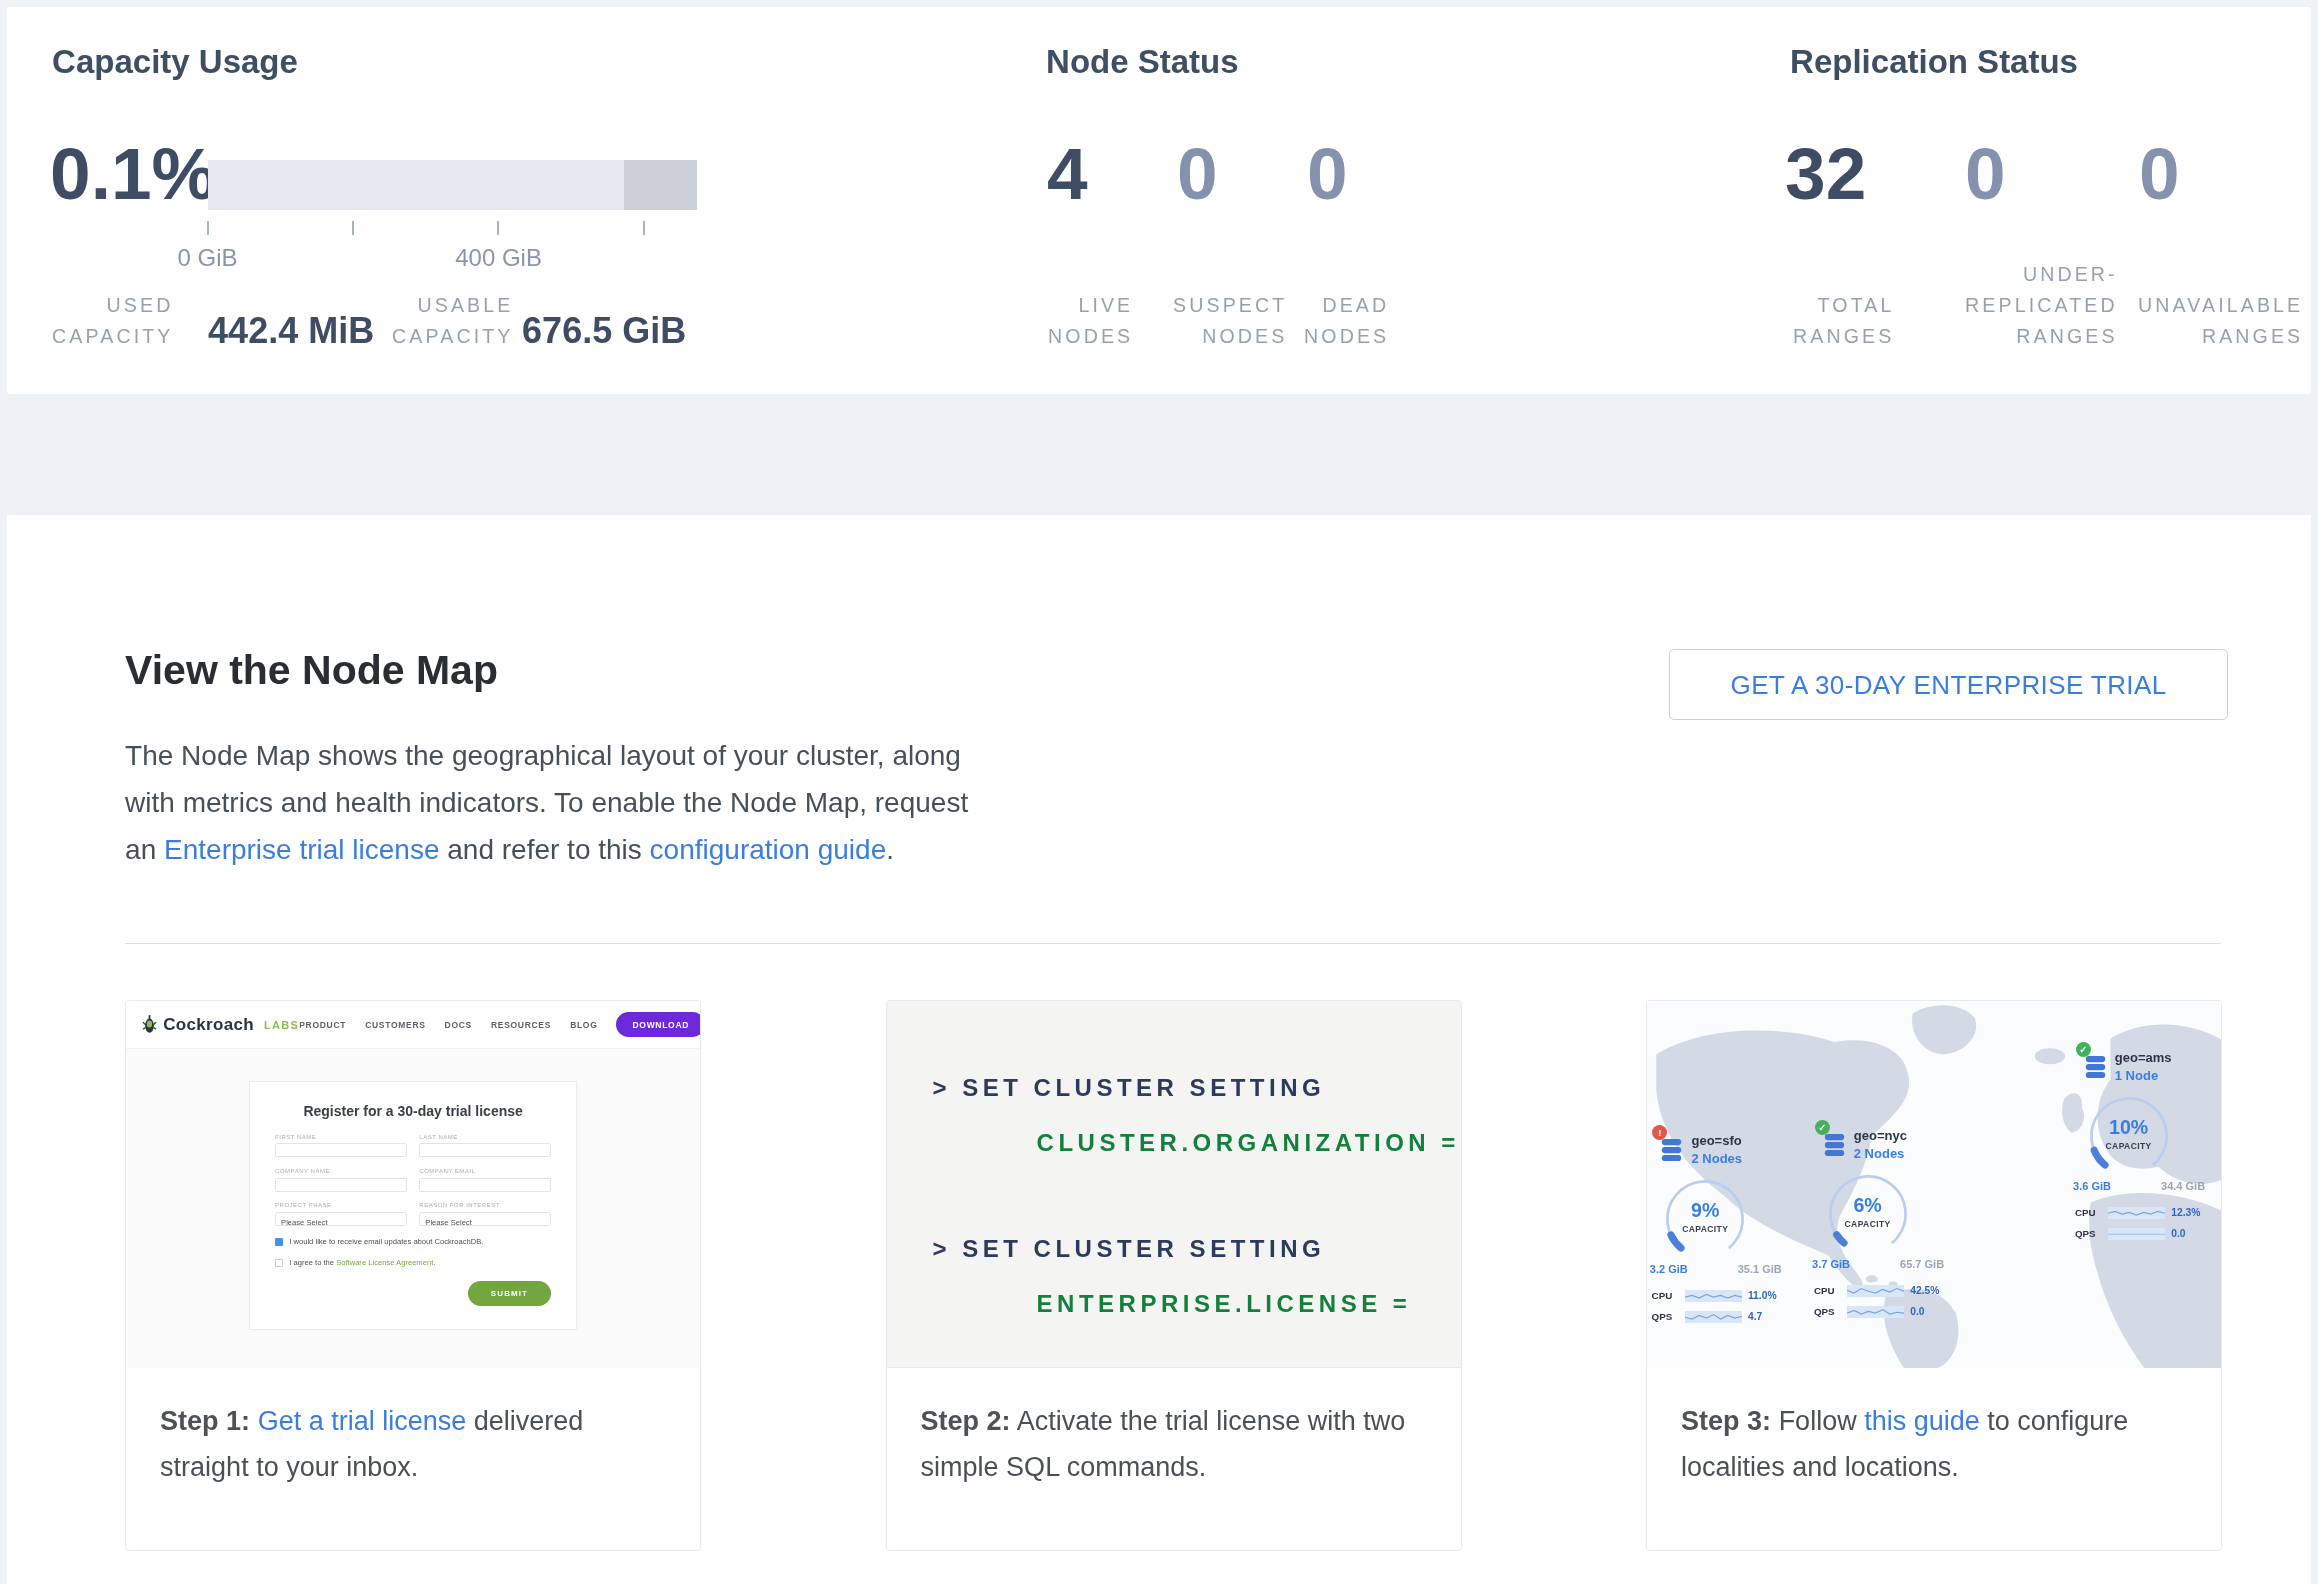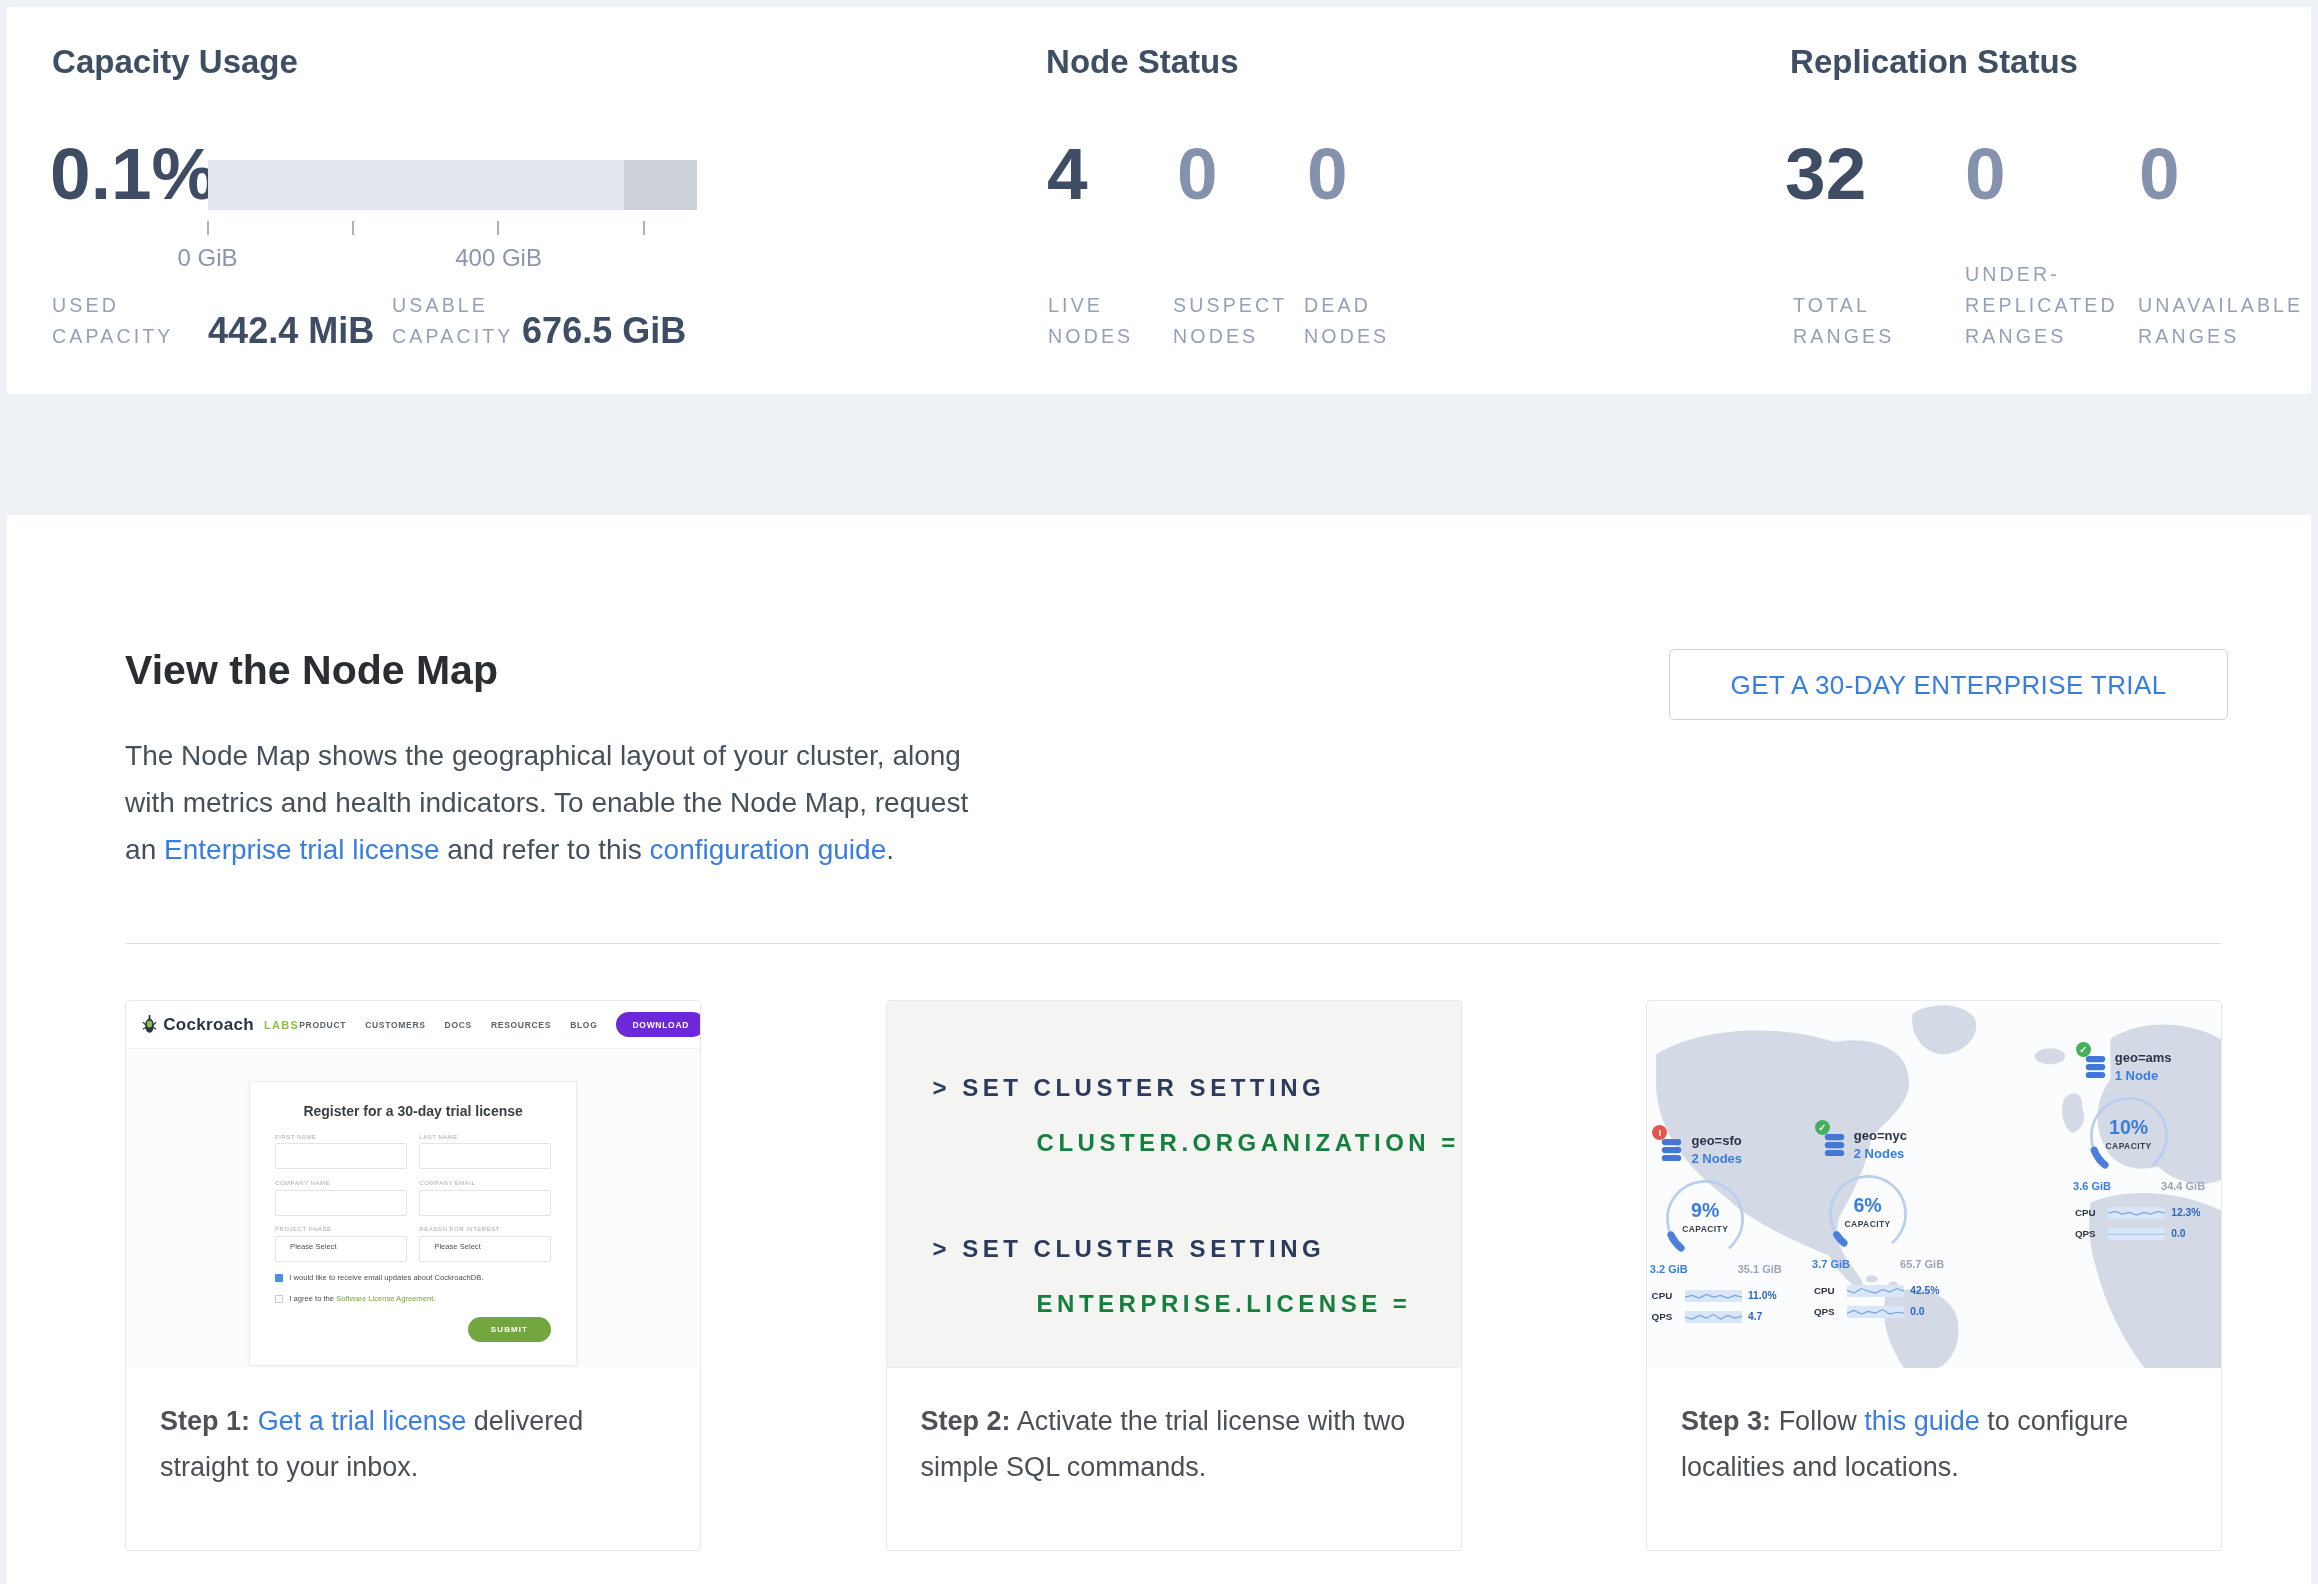--- a/index.html
+++ b/index.html
@@ -13,21 +13,21 @@
   }
   #page { position:relative; width:2319px; height:1585px; }
 
   .panel { position:absolute; background:#ffffff; }
 
   
   #stats-panel { left:7.1px; top:7.1px; width:2304px; height:387px; border-radius:2.7px; }
   .stat-title { position:absolute; font-size:33px; font-weight:bold; color:#3e4f63; }
   .big-num { position:absolute; font-size:73px; font-weight:bold; color:#3e4d63; line-height:1; }
   .big-num.dim { color:#8592ad; }
-  .mini-label { position:absolute; font-size:19.6px; letter-spacing:3.1px; color:#96a0b5; white-space:pre-line; line-height:31px; }
+  .mini-label { position:absolute; font-size:19.6px; letter-spacing:3.1px; color:#96a0b5; white-space:pre-line; line-height:31px;text-align:right; }
   .stat-value { position:absolute; font-size:36px; font-weight:bold; color:#3e4d63; }
 
   #cap-bar { position:absolute; left:201px; top:153px; width:489px; height:50px; background:#e4e7ee; }
   #cap-bar .dark-seg { position:absolute; right:0; top:0; height:100%; width:15%; background:#ccd1d9; }
   .tick { position:absolute; top:214px; width:1.8px; height:14.3px; background:#a9b2c2; }
   .tick-label { position:absolute; top:237px; width:143px; text-align:center; font-size:24px; color:#8b96ac; }
 
   
   #nodemap-bar { left:7.1px; top:433px; width:2304px; height:82px; border:0.9px solid #e0e4ea; border-radius:3.6px; }
   #nodemap-link { position:absolute; left:36px; top:0; height:80px; display:flex; align-items:center; gap:25px;
@@ -58,22 +58,22 @@
   .ms-logo-name { font-size:17px; font-weight:bold; color:#2a3344; letter-spacing:0.3px; }
   .ms-logo-suffix { font-size:11px; font-weight:bold; color:#8bbf4d; letter-spacing:1.3px; margin-left:4px; }
   .ms-nav { margin-left:auto; display:flex; align-items:center; gap:19px; }
   .ms-nav span { font-size:8.5px; font-weight:bold; color:#5a6268; letter-spacing:0.7px; }
   .ms-download { background:#6d28d9; color:#fff !important; padding:7.1px 16px; border-radius:12.5px; }
   .ms-form { position:absolute; left:50%; transform:translateX(-50%); top:80px; width:328px;
              background:#fff; border:0.9px solid #ececec; box-shadow:0 0.9px 3.6px rgba(0,0,0,0.04); padding:21.4px 25px 23px; }
   .ms-form-title { font-size:14px; font-weight:bold; color:#3a3f45; text-align:center; margin-bottom:14.3px; }
   .ms-grid { display:grid; grid-template-columns:1fr 1fr; column-gap:12.5px; row-gap:10.7px; }
   .ms-field-label { font-size:6px; color:#a9adb3; letter-spacing:0.5px; margin-bottom:3.6px; }
-  .ms-input { height:26px; border:0.9px solid #e3e4e6; border-radius:1.8px; background:#fff;
-              font-size:7.6px; color:#4a4f55; line-height:19.6px; padding-left:14px; }
+  .ms-input { height:14px; border:0.9px solid #e3e4e6; border-radius:1.8px; background:#fff;
+              font-size:7.6px; color:#4a4f55; line-height:19.6px; padding-left:5px; }
   .ms-check-row { display:flex; align-items:center; gap:6.2px; margin-top:11.6px; font-size:7.6px; color:#4a4f55; }
   .ms-box { width:8px; height:8px; border:0.9px solid #c9ccd0; border-radius:0.9px; flex:0 0 auto; }
   .ms-box.checked { background:#4a90e2; border-color:#4a90e2; }
   .ms-green-link { color:#74a63f; }
   .ms-submit-row { text-align:right; margin-top:14.3px; }
   .ms-submit { display:inline-block; background:#74a63f; color:#fff; font-size:8px; font-weight:bold;
                letter-spacing:1.1px; padding:8px 23px; border-radius:14.3px; }
 
   
   #card2 .card-top { background:#f4f4f2; border-bottom:0.9px solid #e6e9ed; }

